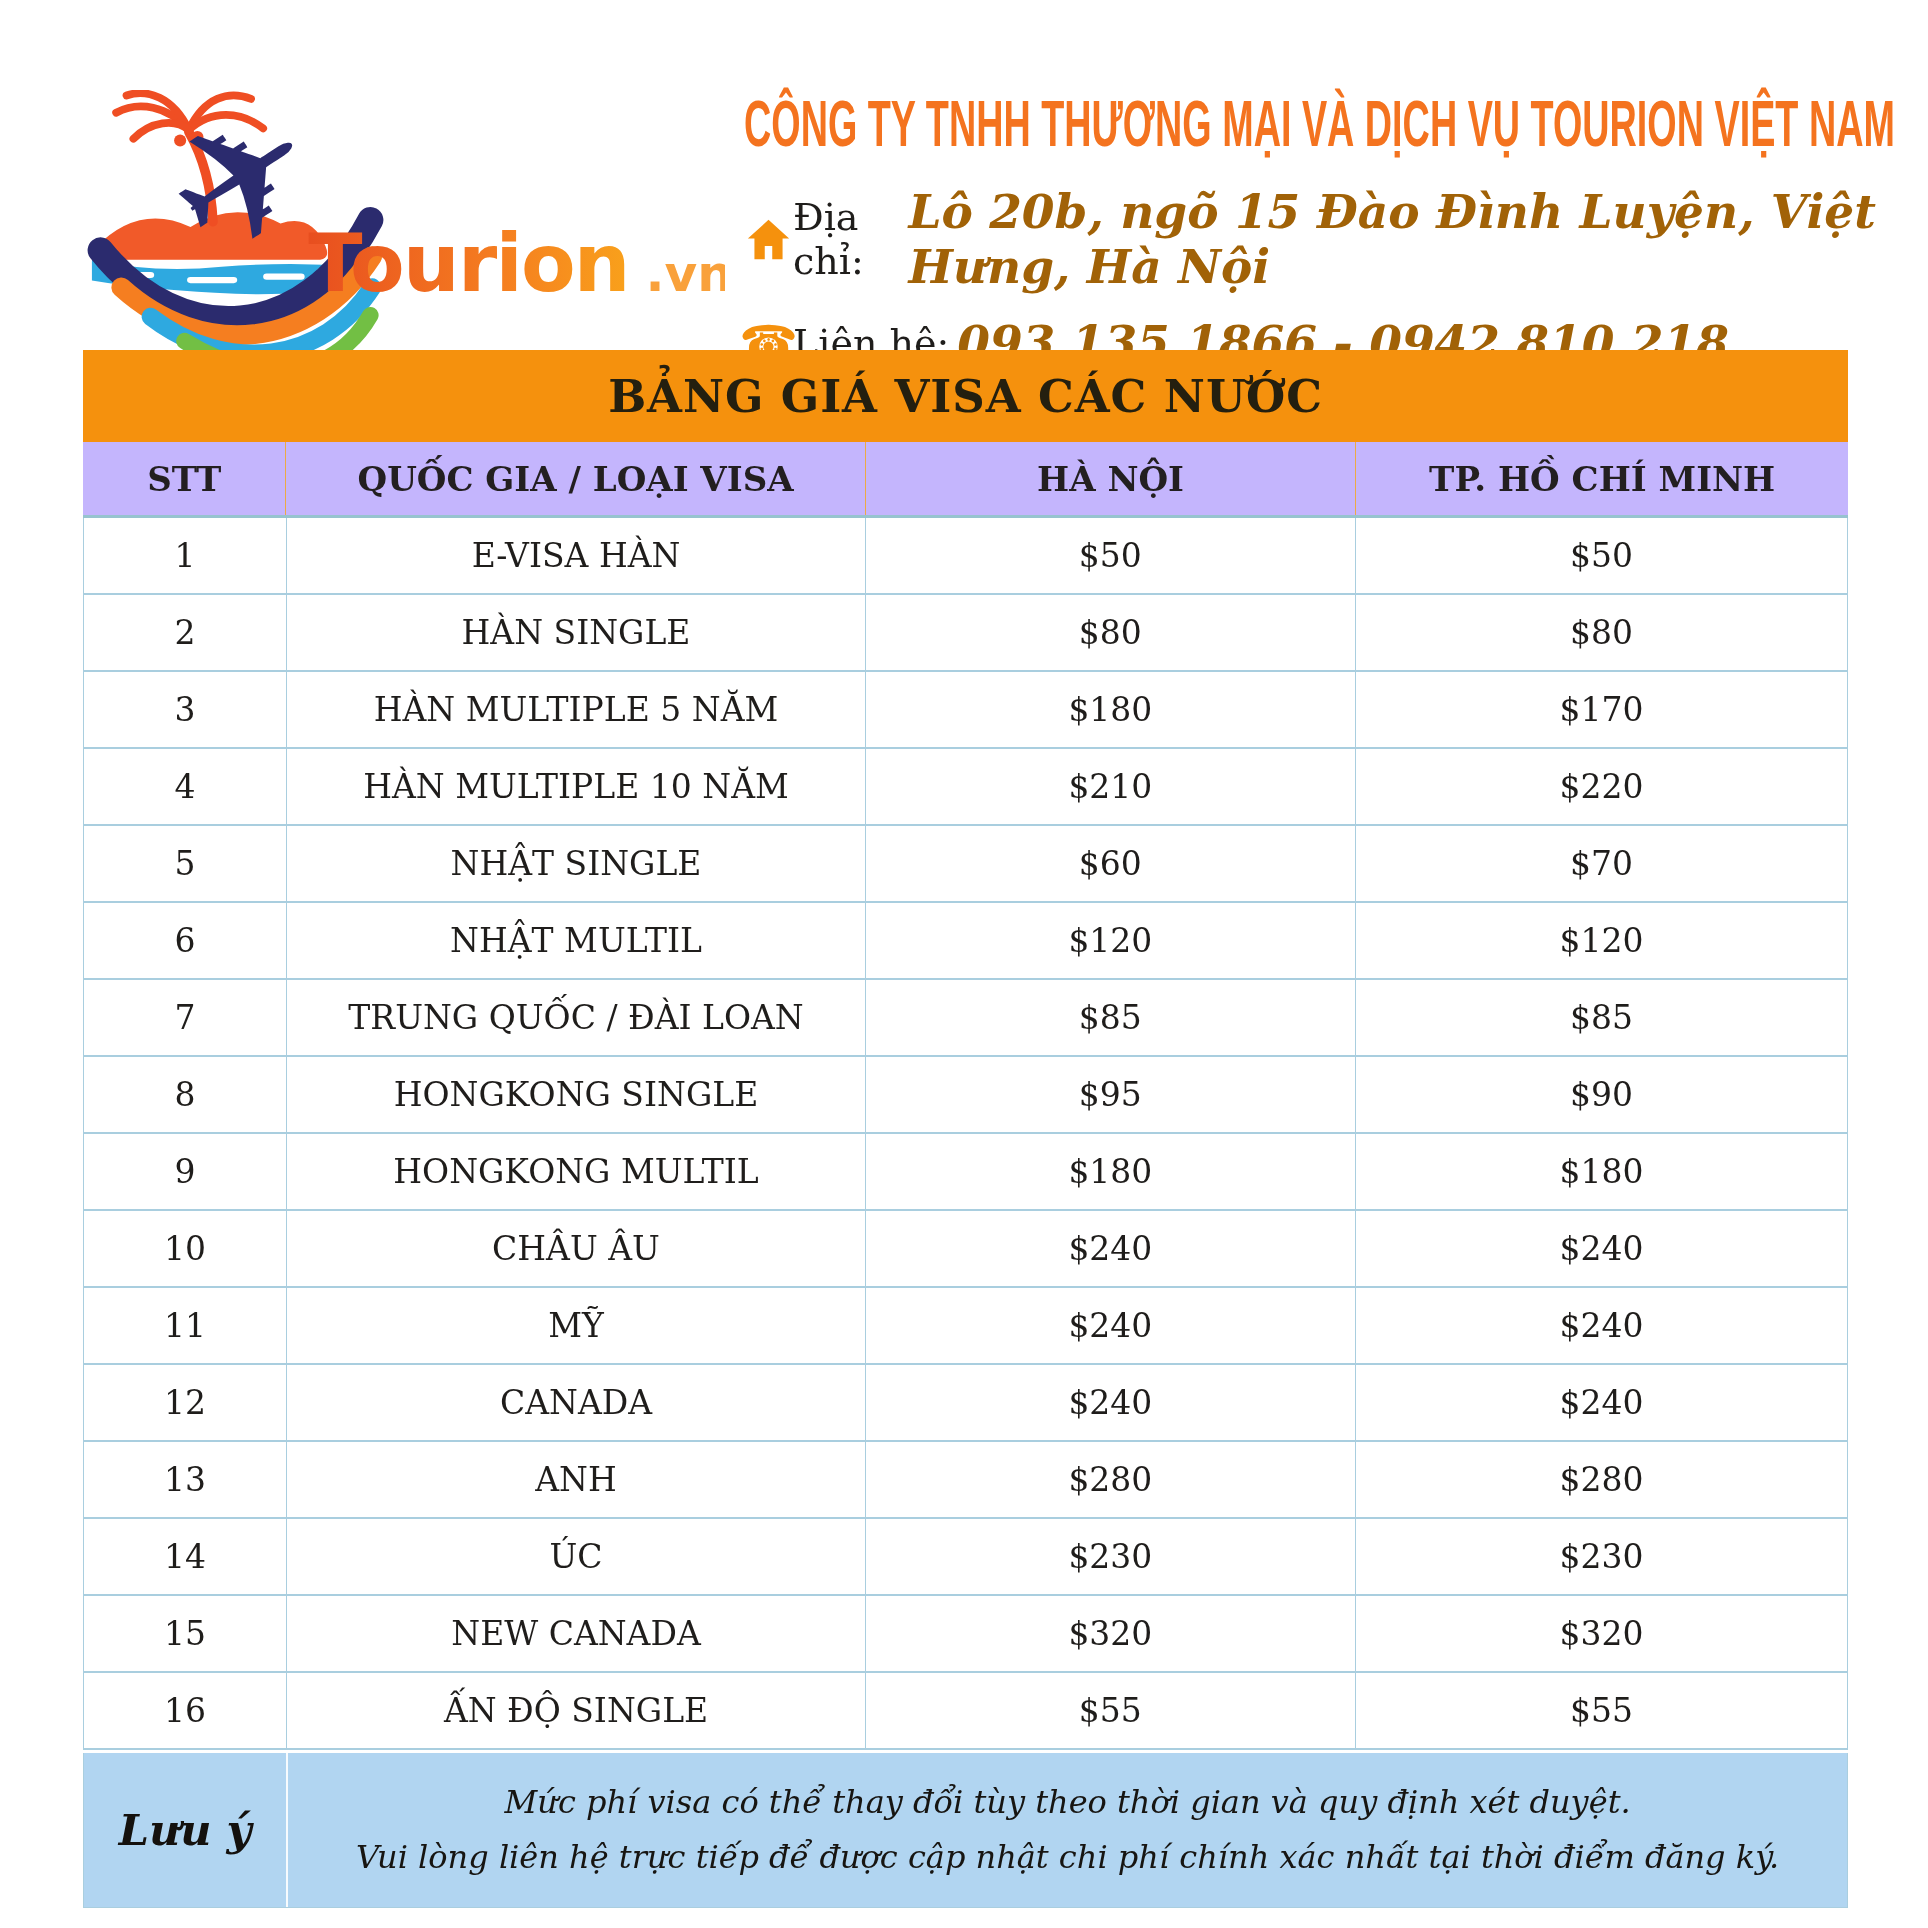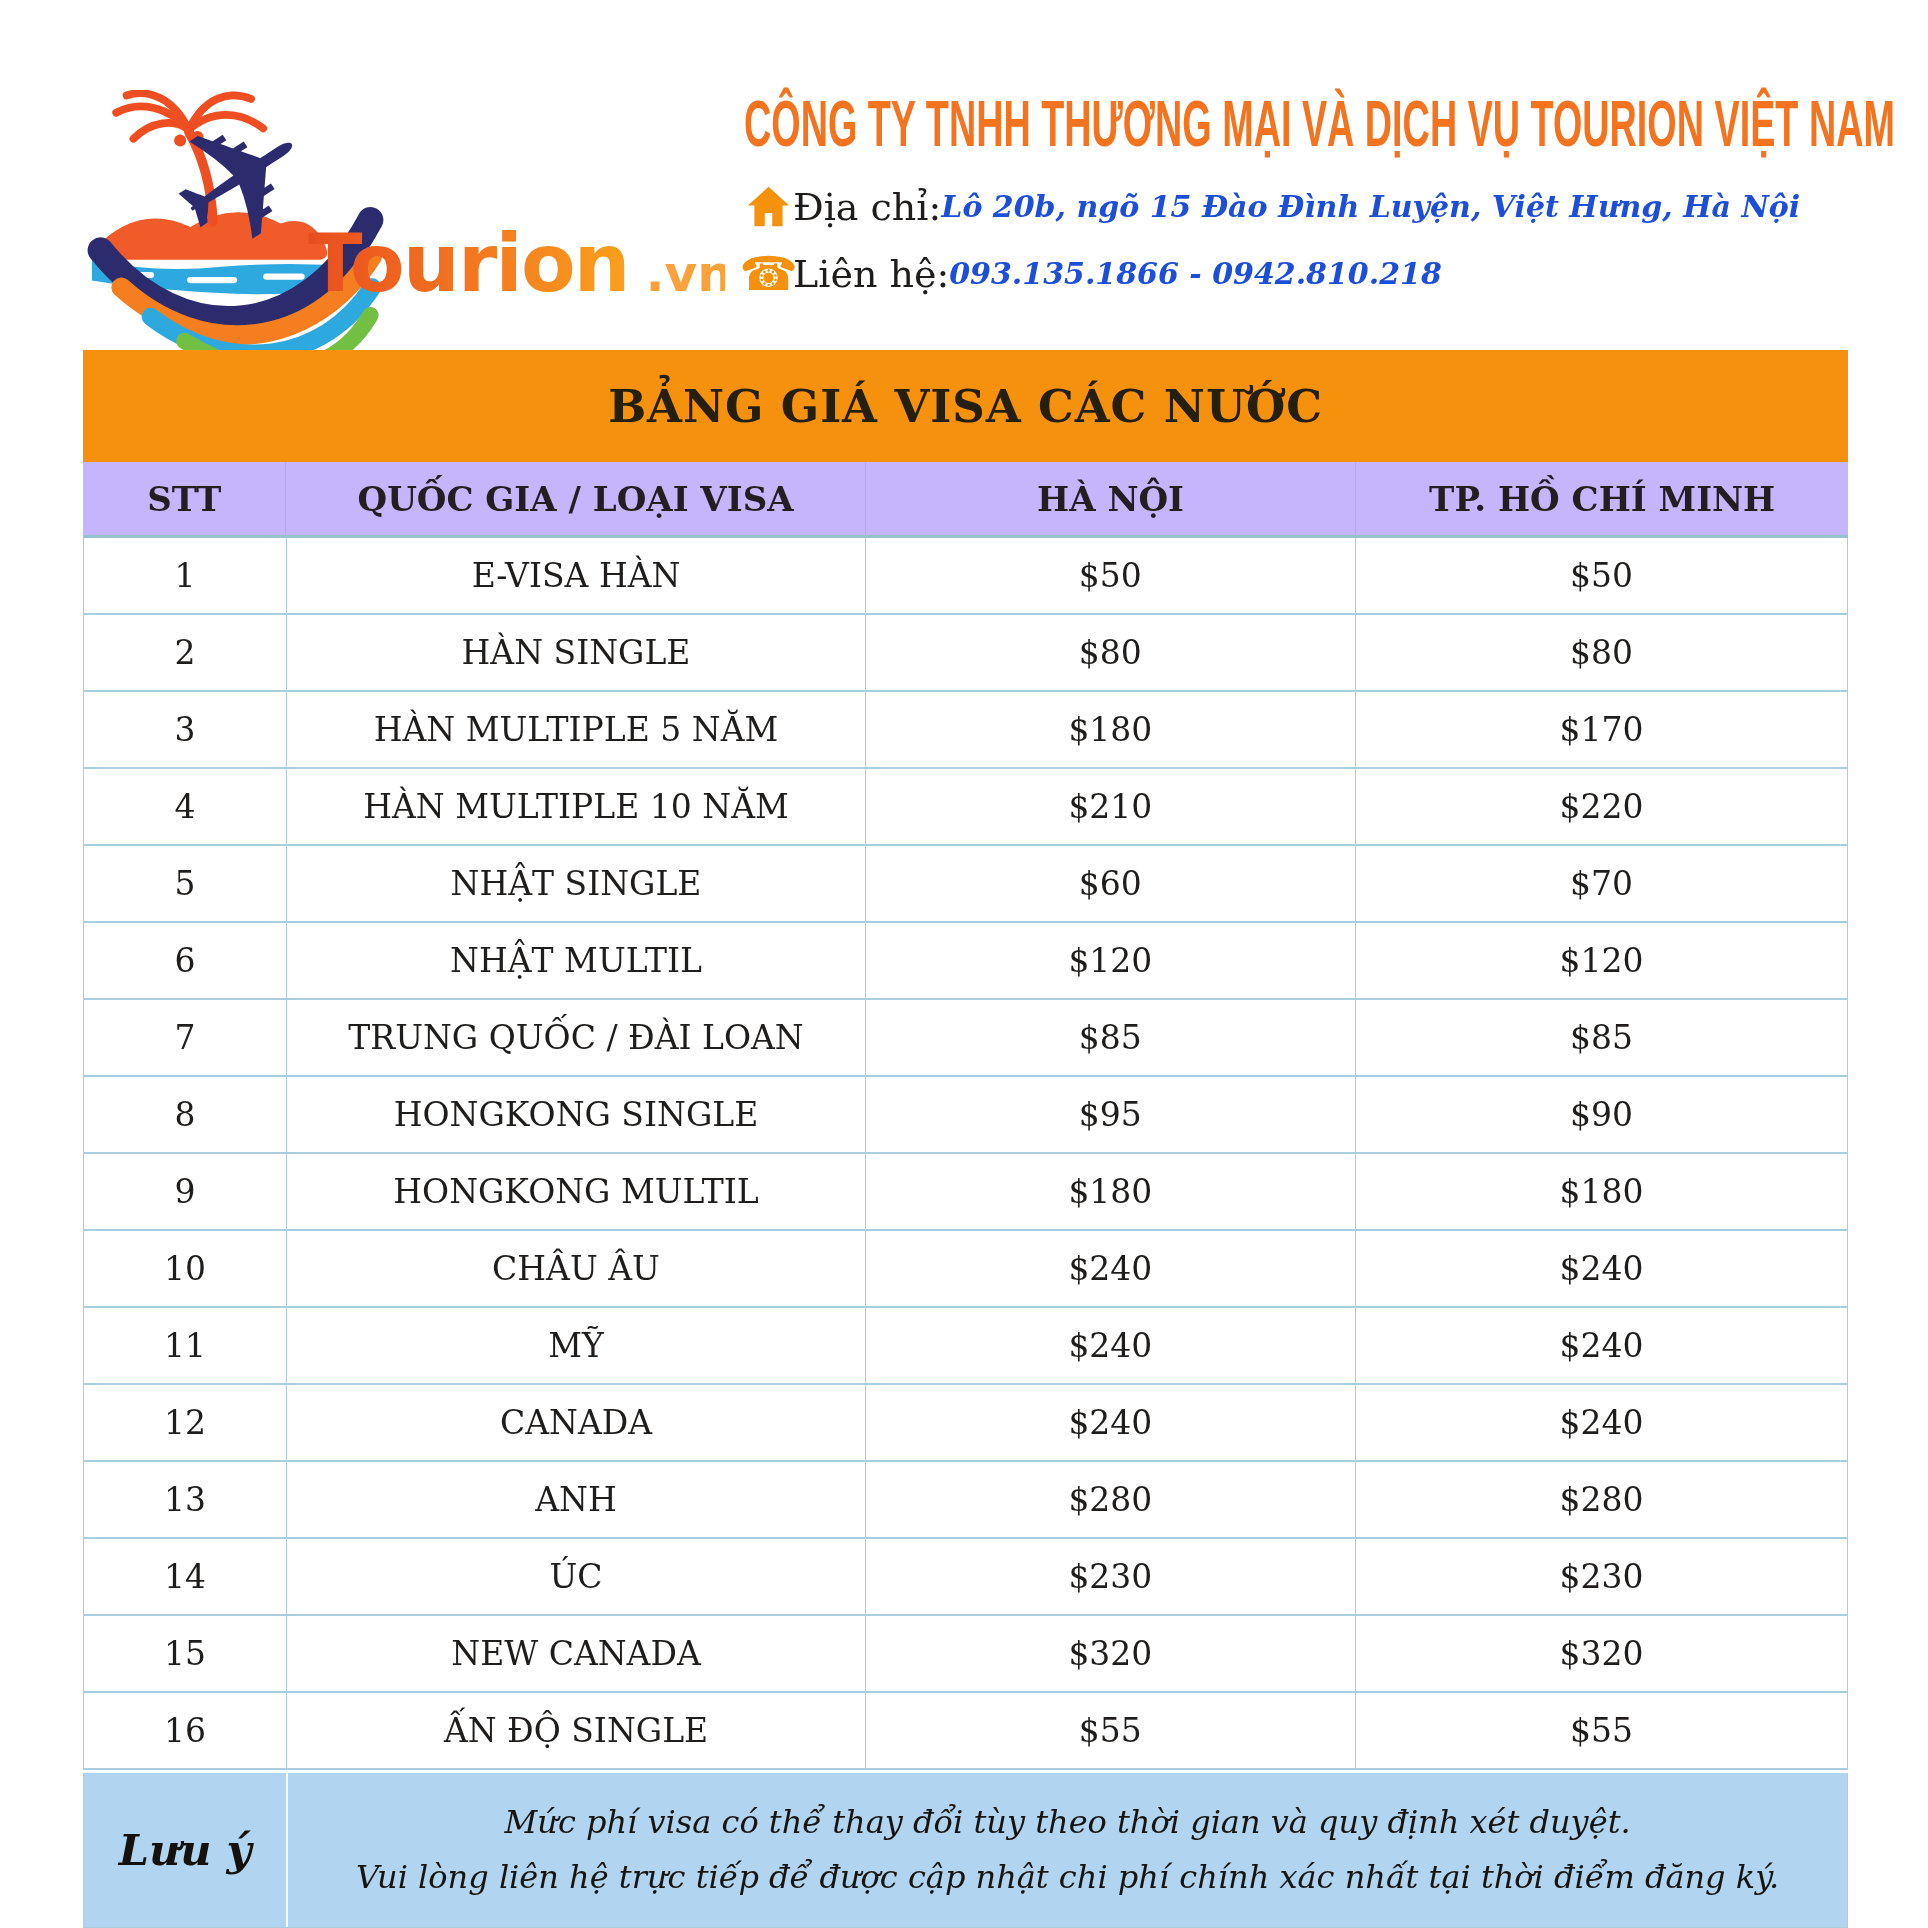--- a/index.html
+++ b/index.html
@@ -9,25 +9,25 @@
   
   .logo{position:absolute;left:85px;top:90px;width:640px;height:266px;}
   .company{position:absolute;left:744px;top:92px;width:1139px;}
   .company-name{font-family:"Liberation Sans",sans-serif;font-weight:700;font-size:64px;
                 color:#F4731F;white-space:nowrap;transform:scaleX(.59);transform-origin:left top;
                 letter-spacing:0px;line-height:1.0;}
   .info-line{display:flex;align-items:center;margin-top:21px;font-size:38px;}
   .info-line .icon{width:49px;display:flex;justify-content:center;align-items:center;flex:none;}
   .phone-glyph{font-family:"DejaVu Sans",sans-serif;font-size:47px;color:#F5910D;line-height:1;}
   .info-label{font-size:38px;color:#1f1d1b;}
-  .info-value{font-weight:700;font-style:italic;font-size:30px;color:#1d4ed8;}
+  .info-value{font-weight:700;font-style:italic;font-size:47px;color:#a16207;margin-left:8px;}
 
   
   .price-table{position:absolute;left:83px;top:350px;width:1765px;}
-  .title-band{height:112px;background:#F5910D;display:flex;align-items:center;justify-content:center;
+  .title-band{height:92px;background:#F5910D;display:flex;align-items:center;justify-content:center;
               font-weight:700;font-size:45px;color:#241f0f;letter-spacing:0.9px;}
   .grid{display:grid;grid-template-columns:11.47% 32.82% 27.8% 27.91%;}
   .header-row{background:#c4b5fd;height:73px;border-bottom:3.8px solid #97C3CF;}
   .header-row .cell{display:flex;align-items:center;justify-content:center;
                     font-weight:700;font-size:34px;color:#231f20;border-left:1.9px solid #ECAB45;}
   .header-row .cell:first-child{border-left:none;}
   .t-body{border-left:1.9px solid #A9CEDF;border-right:1.9px solid #A9CEDF;}
   .row{height:75px;border-bottom:2.8px solid #A9CEDF;}
   .row .cell{display:flex;align-items:center;justify-content:center;font-size:33px;color:#1f1d1b;
              border-left:1.9px solid #A9CEDF;}

